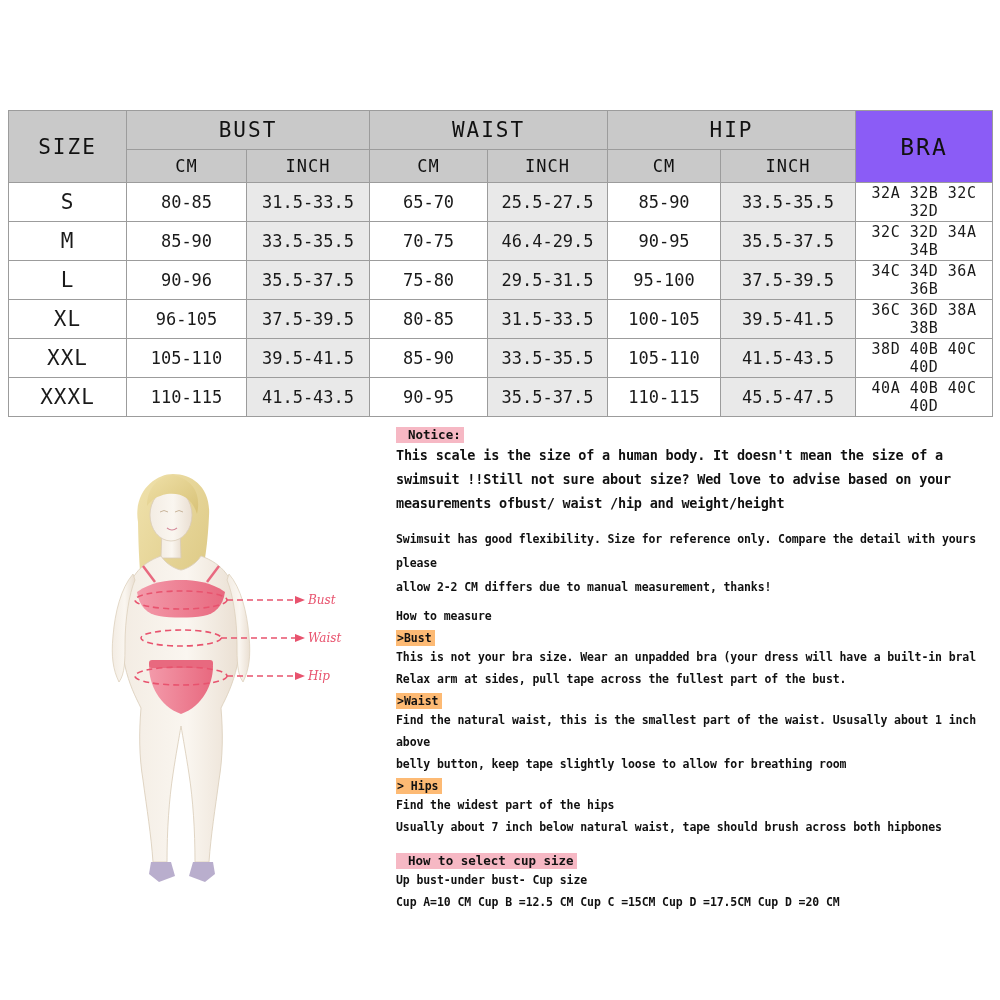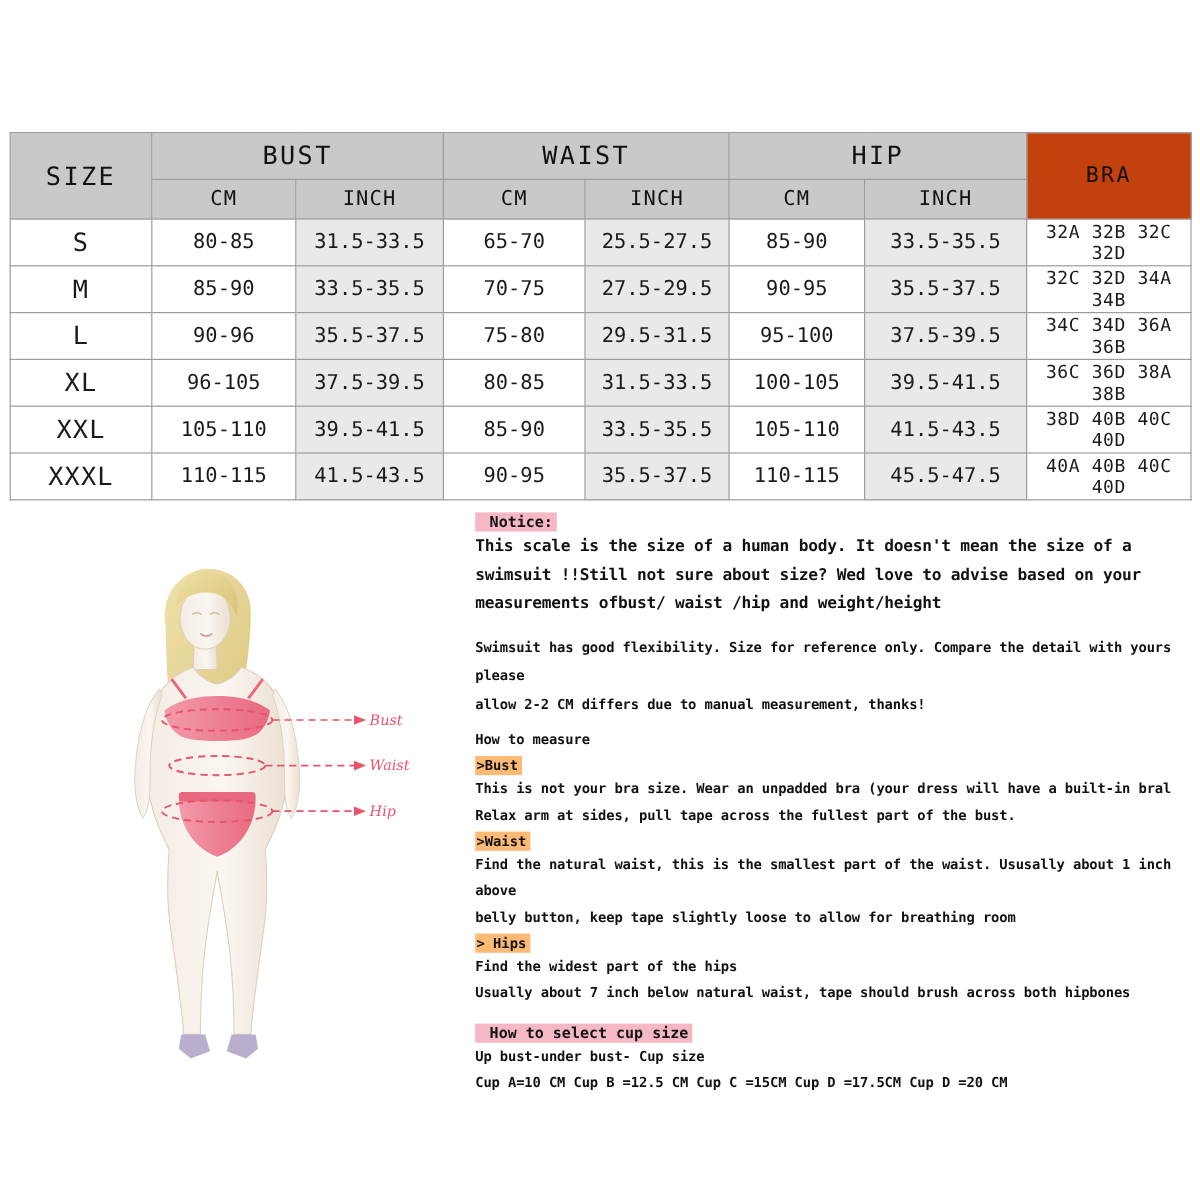--- a/index.html
+++ b/index.html
@@ -49,22 +49,22 @@
     height: 30px;
     color: #111;
   }
   .hdr-size {
     background: #c9c9c9;
     font-size: 21px;
     letter-spacing: 2px;
     color: #111;
   }
   .hdr-bra {
-    background: #c2410c;
-    font-size: 18px;
+    background: #8b5cf6;
+    font-size: 23px;
     letter-spacing: 2px;
     color: #111;
   }
   td.size-cell {
     font-size: 21px;
     height: 29px;
     background: #fff;
     letter-spacing: 1px;
   }
   td.val {
@@ -179,21 +179,21 @@
         <td class="val shade">25.5-27.5</td>
         <td class="val">85-90</td>
         <td class="val shade">33.5-35.5</td>
         <td class="bra">32A 32B 32C 32D</td>
       </tr>
       <tr>
         <td class="size-cell">M</td>
         <td class="val">85-90</td>
         <td class="val shade">33.5-35.5</td>
         <td class="val">70-75</td>
-        <td class="val shade">27.5-29.5</td>
+        <td class="val shade">46.4-29.5</td>
         <td class="val">90-95</td>
         <td class="val shade">35.5-37.5</td>
         <td class="bra">32C 32D 34A 34B</td>
       </tr>
       <tr>
         <td class="size-cell">L</td>
         <td class="val">90-96</td>
         <td class="val shade">35.5-37.5</td>
         <td class="val">75-80</td>
         <td class="val shade">29.5-31.5</td>

